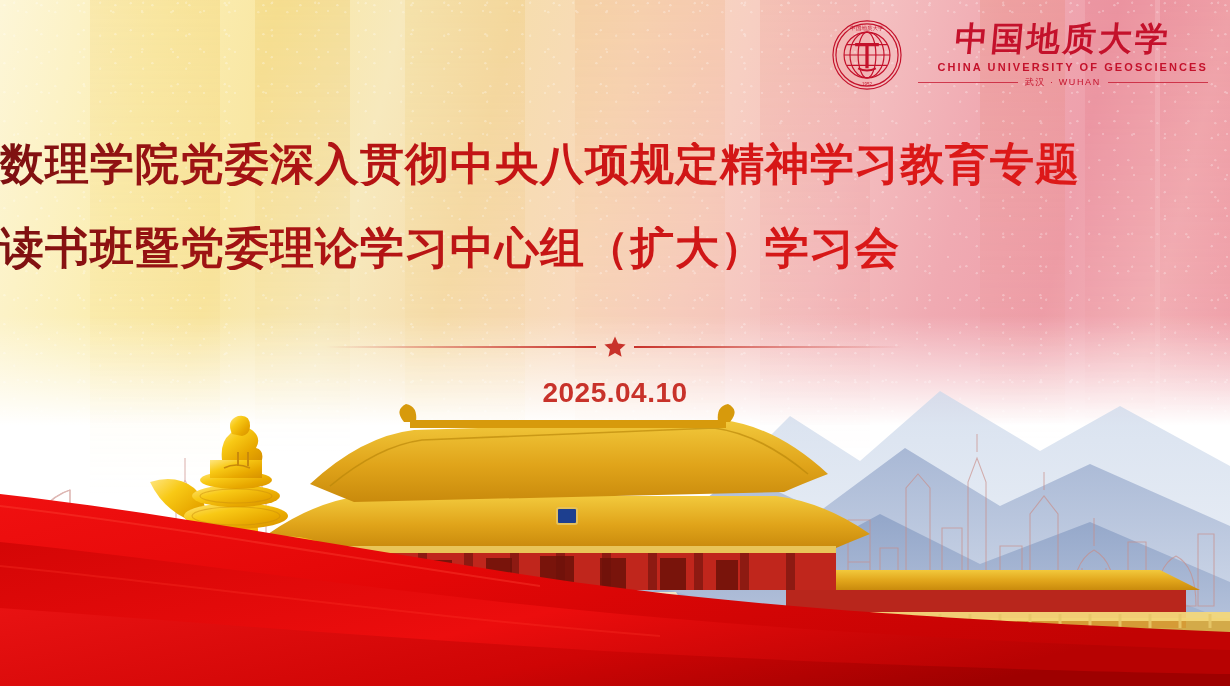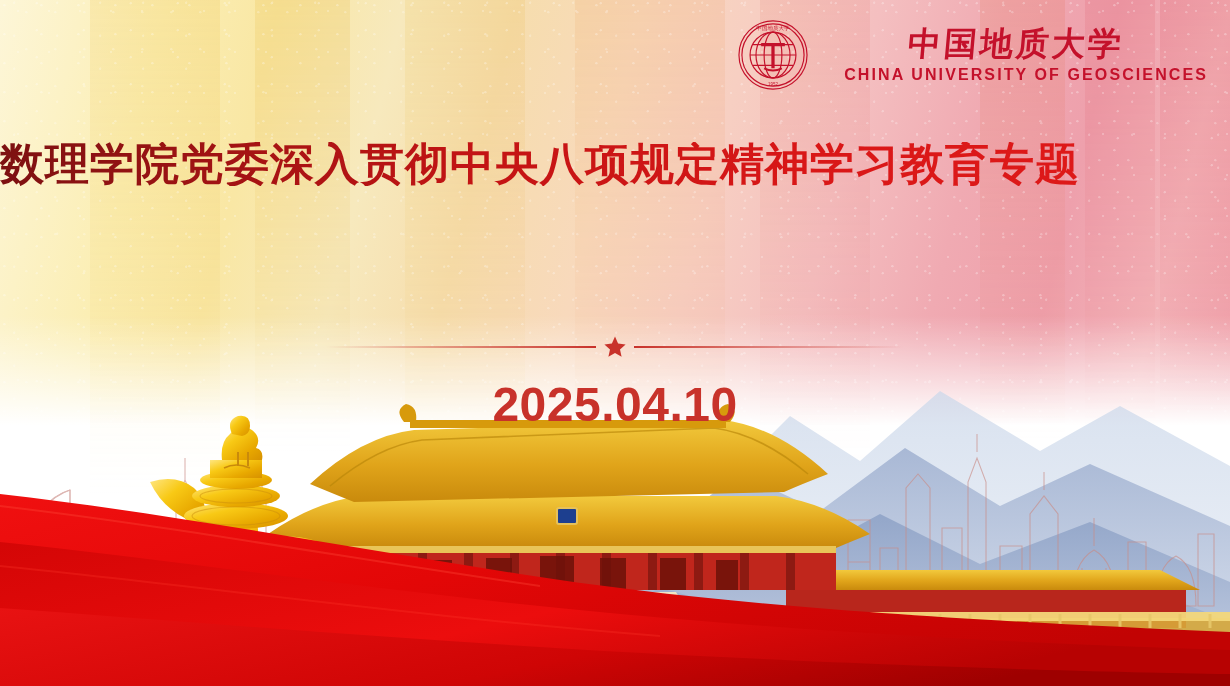--- a/index.html
+++ b/index.html
@@ -62,21 +62,21 @@
   }
   .seal{ width:74px; height:74px; flex:0 0 auto; }
   .logo-text{ display:flex; flex-direction:column; align-items:center; }
   .logo-cn{
     font-family:"DejaVu Serif","Liberation Serif",serif;
     font-weight:700; font-size:33px; letter-spacing:3px;
     color:#C4112B; line-height:1.12; white-space:nowrap;
     transform:skewX(-5deg);
   }
   .logo-en{
-    font-size:16px; font-weight:700; letter-spacing:2.1px;
+    font-size:11px; font-weight:700; letter-spacing:2.1px;
     color:#C4112B; white-space:nowrap; margin-top:3px;margin-left:20px;
   }
   .logo-sub{
     display:flex; align-items:center; gap:7px; margin-top:3px; width:100%;
   }
   .logo-sub .ln{ flex:1; height:1px; background:#C4112B; opacity:.75; }
   .logo-sub .tx{ font-size:9px; letter-spacing:1.6px; color:#C4112B; white-space:nowrap; }
 
   
   .titles{ position:absolute; left:0; right:0; top:142px; text-align:left; }
@@ -101,21 +101,21 @@
     width:578px; height:26px; display:flex; align-items:center; justify-content:center;
   }
   .divider .rule{ flex:1; height:2px; }
   .divider .rule.left{  background:linear-gradient(90deg,rgba(200,50,42,0) 0%,rgba(200,50,42,.45) 45%,#c8322a 100%); }
   .divider .rule.right{ background:linear-gradient(90deg,#c8322a 0%,rgba(200,50,42,.45) 55%,rgba(200,50,42,0) 100%); }
   .star{ width:24px; height:24px; margin:0 7px; flex:0 0 auto; }
 
   
   .date{
     position:absolute; top:377px; left:0; right:0; text-align:center;
-    font-size:48px; font-weight:700; letter-spacing:.5px;
+    font-size:28px; font-weight:700; letter-spacing:.5px;
     color:#C8322A;
   }
 
   
   .scene{ position:absolute; left:0; right:0; bottom:0; height:330px; }
   .scene svg{ display:block; width:100%; height:100%; }
 </style>
 </head>
 <body>
 
@@ -311,25 +311,31 @@
       <ellipse cx="50" cy="50" rx="23" ry="31"></ellipse>
       <path d="M19 50 h62 M23 36 h54 M23 64 h54"></path>
       <path d="M34 36 h32 M50 36 v32" stroke-width="4.4"></path>
       <path d="M38 68 q12 6 24 0" stroke-width="2.6"></path>
       <text x="50" y="16" font-size="7.5" fill="#C4112B" stroke="none" text-anchor="middle" font-family="DejaVu Serif, serif">中国地质大学</text>
       <text x="50" y="92" font-size="6" fill="#C4112B" stroke="none" text-anchor="middle" font-family="Liberation Sans, sans-serif">1952</text>
     </svg>
     <div class="logo-text">
       <div class="logo-cn">中国地质大学</div>
       <div class="logo-en">CHINA UNIVERSITY OF GEOSCIENCES</div>
+      <div class="logo-sub">
+        <span class="ln"></span>
+        <span class="tx">武汉 · WUHAN</span>
+        <span class="ln"></span>
+      </div>
     </div>
   </div>
 
   <div class="titles">
     <div class="t-line l1">数理学院党委深入贯彻中央八项规定精神学习教育专题</div>
+    <div class="t-line l2">读书班暨党委理论学习中心组（扩大）学习会</div>
   </div>
 
   <div class="divider">
     <span class="rule left"></span>
     <svg class="star" viewBox="0 0 24 24">
       <path d="M12 1.6 L15.1 8.6 L22.6 9.4 L17 14.4 L18.6 21.8 L12 18 L5.4 21.8 L7 14.4 L1.4 9.4 L8.9 8.6 Z" fill="#C8322A"></path>
     </svg>
     <span class="rule right"></span>
   </div>
 

